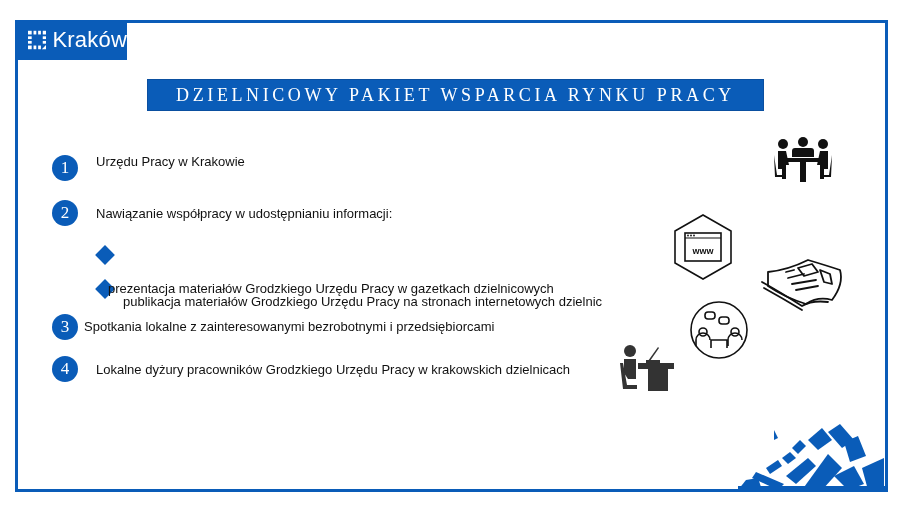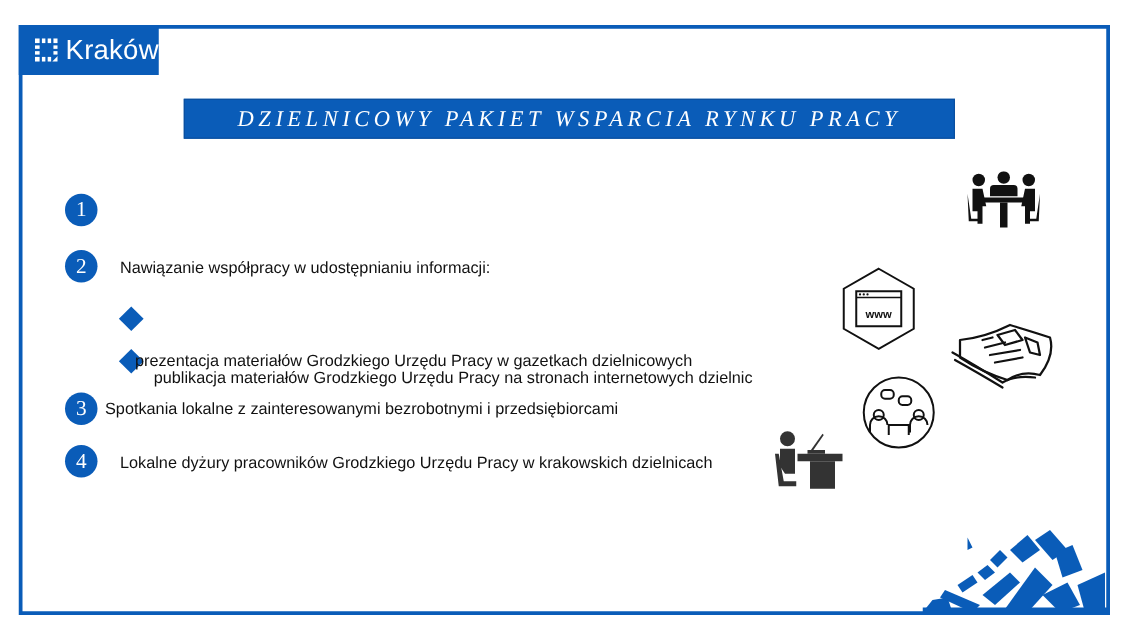--- a/index.html
+++ b/index.html
@@ -1,21 +1,21 @@
 <!DOCTYPE html>
 <html><head>
 <meta charset="utf-8">
 <style>
   html, body { margin:0; padding:0; background:#ffffff; }
   body { width:900px; height:508px; position:relative; overflow:hidden; font-family:"Liberation Sans", sans-serif; }
   .frame { position:absolute; left:15px; top:20px; width:867px; height:466px; border:3px solid #0a5cb8; box-sizing:content-box; }
   .logo-tab { position:absolute; left:15px; top:20px; width:112px; height:40px; background:#0a5cb8; display:flex; align-items:center; padding-left:13px; box-sizing:border-box; color:#fff; }
   .logo-text { font-size:22px; margin-left:6px; letter-spacing:0.2px; }
   .title-bar { position:absolute; left:147px; top:79px; width:615px; height:30px; background:#0a5cb8; border:1px solid #0a4fa0; display:flex; align-items:center; justify-content:center; }
-  .title-text { color:#ffffff; font-family:"Liberation Serif", serif; font-size:18px; letter-spacing:3.6px;font-style:italic; }
+  .title-text { color:#ffffff; font-family:"Liberation Serif", serif; font-size:18px; letter-spacing:3.6px; }
   .num { position:absolute; width:26px; height:26px; border-radius:50%; background:#0a5cb8; color:#fff; font-family:"Liberation Serif", serif; font-size:17px; display:flex; align-items:center; justify-content:center; }
   .item-text { position:absolute; font-size:13px; color:#111; line-height:17px; }
   .diamond { position:absolute; width:14px; height:14px; background:#0a5cb8; transform:rotate(45deg); }
   .icon { position:absolute; }
 </style>
 </head>
 <body>
 
 <div class="frame"></div>
 
@@ -38,20 +38,21 @@
   </svg>
   <span class="logo-text">Kraków</span>
 </div>
 
 <div class="title-bar">
   <span class="title-text">DZIELNICOWY PAKIET WSPARCIA RYNKU PRACY</span>
 </div>
 
 <div class="num" style="left:52px;top:155px;">1</div>
 <div class="item-text" style="left:96px;top:153px;">
+  <div>Urzędu Pracy w Krakowie</div>
 </div>
 
 <div class="num" style="left:52px;top:200px;">2</div>
 <div class="item-text" style="left:96px;top:205px;">Nawiązanie współpracy w udostępnianiu informacji:</div>
 
 <div class="diamond" style="left:98px;top:248px;"></div>
 <div class="item-text" style="left:123px;top:246px;margin-top:47px;">publikacja materiałów Grodzkiego Urzędu Pracy na stronach internetowych dzielnic</div>
 <div class="diamond" style="left:98px;top:282px;"></div>
 <div class="item-text" style="left:108px;top:280px;">prezentacja materiałów Grodzkiego Urzędu Pracy w gazetkach dzielnicowych</div>
 

